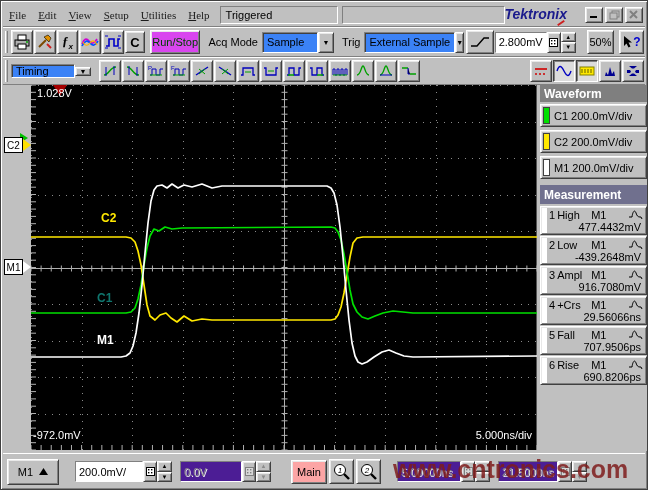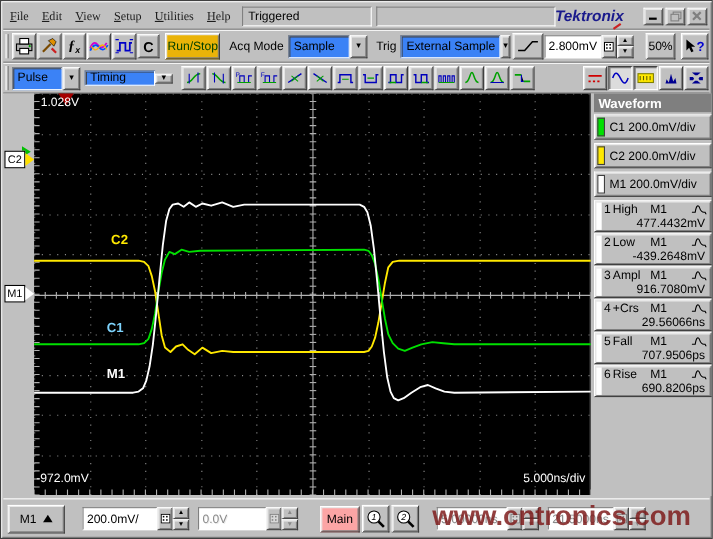--- a/index.html
+++ b/index.html
@@ -21,31 +21,31 @@
   .winbtns{display:flex;gap:2px;margin:0 2px 0 8px;}
   .winbtn{width:18px;height:16px;display:flex;align-items:center;justify-content:center;}
   
   .toolbar{position:absolute;left:2px;right:2px;display:flex;align-items:center;border-bottom:1px solid #808080;box-shadow:0 1px 0 #fff;}
   .tb1{top:27px;height:29px;}
   .tb2{top:57px;height:27px;}
   .grip{width:3px;height:22px;border-left:1px solid #fff;border-right:1px solid #808080;margin:0 3px 0 2px;}
   .tbtn{width:24px;height:24px;display:flex;align-items:center;justify-content:center;margin-right:1px;}
   .tbtn.small{width:22px;height:22px;}
   .pressed{background:#dcdcdc;border-color:#404040 #fff #fff #404040;box-shadow:inset 1px 1px 0 #808080;}
-  .runstop{width:56px;height:24px;margin:0 4px;background:#eab308;display:flex;align-items:center;justify-content:center;font-size:11px;color:#063;font-weight:normal;color:#004000;}
+  .runstop{width:56px;height:24px;margin:0 4px;background:#d946ef;display:flex;align-items:center;justify-content:center;font-size:11px;color:#063;font-weight:normal;color:#004000;}
   .lbl{margin:0 4px;white-space:nowrap;}
   .dd{display:flex;height:21px;margin-right:4px;}
   .dd .txt{background:#3b82f6;border:1px solid;border-color:#808080 #fff #fff #808080;box-shadow:inset 1px 1px 0 #404040;display:flex;align-items:center;padding:0 4px;white-space:nowrap;}
   .dd .arrow{width:16px;display:flex;align-items:center;justify-content:center;font-size:7px;}
   .spin{display:flex;height:21px;margin-right:4px;}
   .spin .txt{display:flex;align-items:center;padding:0 3px;white-space:nowrap;background:#fff;border:1px solid;border-color:#808080 #fff #fff #808080;}
   .spin .keypad{width:14px;display:flex;align-items:center;justify-content:center;}
   .spin .updown{display:flex;flex-direction:column;width:15px;}
   .spin .updown span{flex:1;display:flex;align-items:center;justify-content:center;font-size:6px;line-height:1;}
-  .dis .txt{color:#8a8a8a;background:#ffffff;text-shadow:1px 1px 0 #eee;}
+  .dis .txt{color:#8a8a8a;background:#4c1d95;text-shadow:1px 1px 0 #eee;}
   .dis .updown span{color:#8a8a8a;}
   
   .main{position:absolute;left:2px;top:84px;width:644px;height:366px;background:#c0c0c0;}
   .plot{position:absolute;left:28px;top:0;width:506px;height:365px;background:#000;border-right:1px solid #555;}
   .plot svg{position:absolute;left:0;top:0;}
   .plot-label{position:absolute;color:#fff;font-size:11px;}
   .trace-label{position:absolute;font-weight:bold;font-size:12px;}
   .trig-marker{position:absolute;left:22px;top:0;width:0;height:0;border-left:7px solid transparent;border-right:7px solid transparent;border-top:11px solid #a50000;}
   .chmark{position:absolute;left:1px;width:27px;height:20px;}
   .mk-box{position:absolute;left:0;top:2px;width:19px;height:16px;background:#fff;border:1px solid #000;font-size:10px;display:flex;align-items:center;justify-content:center;z-index:2;}
@@ -189,24 +189,20 @@
     <span class="tbtn raised" style="width:28px;">
       <svg width="10" height="14">
           <path d="M2 1 l0 10 l2.5 -2.5 l2 4 l2 -1 l-2 -4 l3.5 0 z" fill="#000"></path>
         </svg>
         <span class="helpq">?</span>
       </span>
   </div>
 
   <div class="toolbar tb2">
     <span class="grip"></span>
-    <span class="dd" style="width:62px;">
-      <span class="txt" style="flex:1">Pulse</span>
-      <span class="arrow raised">▼</span>
-      </span>
     <span class="dd" style="width:80px;align-items:center;">
       <span class="txt" style="flex:1">Timing</span>
       <span class="arrow raised">▼</span>
       </span>
     <span class="gap4"></span>
     <span class="tbtn small raised">
         <svg width="16" height="12">
           <path d="M2 10 C7 10 8 2 14 2" stroke="#00a000" fill="none" stroke-width="1.4"></path>
           <path d="M4 2v9M12 1v9" stroke="#0000bb" stroke-width="1"></path>
         </svg>
@@ -564,39 +560,40 @@
           <line x1="0" y1="365" x2="5" y2="365" stroke="#b0b0b0"></line>
           <polyline points="0,152 95,152 100,153 104,157 107,166 110,180 113,200 116,220 119,231 124,235 129,230 135,228 140,233 146,237 153,231 161,236 171,234 181,235 300,235 304,234 307,230 310,222 313,208 316,190 319,172 322,158 326,153 332,152 506,152" fill="none" stroke="#ffe800" stroke-width="1.7" stroke-linejoin="round" stroke-linecap="round"></polyline>
           <polyline points="0,228 95,228 100,227 104,223 107,214 110,200 113,180 116,163 119,151 123,144 128,146 134,142 141,144 151,143 300,142 304,143 307,147 310,155 313,169 316,187 319,205 322,219 326,227 331,232 337,234 344,231 352,228 362,226 372,227 382,228 506,228" fill="none" stroke="#00e000" stroke-width="1.7" stroke-linejoin="round" stroke-linecap="round"></polyline>
           <polyline points="0,272 90,272 95,271 99,268 102,261 105,248 108,228 111,200 114,168 117,138 120,116 123,105 126,101 131,100 136,103 141,99 147,103 153,100 161,102 171,99 181,103 191,101 296,101 300,103 303,108 306,120 309,142 312,172 315,205 318,235 321,258 324,271 327,277 331,279 336,277 343,272 351,267 358,265 365,268 373,271 382,272 506,271" fill="none" stroke="#ffffff" stroke-width="1.7" stroke-linejoin="round" stroke-linecap="round"></polyline>
         </svg>
       <span class="trig-marker"></span>
       <span class="plot-label" style="left:6px;top:2px">1.028V</span>
       <span class="plot-label" style="left:2px;top:344px">-972.0mV</span>
       <span class="plot-label" style="right:4px;top:344px">5.000ns/div</span>
       <span class="trace-label" style="left: 70px; top: 126px; color: rgb(255, 232, 0);">C2</span>
-      <span class="trace-label" style="left: 66px; top: 206px; color: #7dd3fc;">C1</span>
+      <span class="trace-label" style="left: 66px; top: 206px; color: #0f766e;">C1</span>
       <span class="trace-label" style="left: 66px; top: 248px; color: rgb(255, 255, 255);">M1</span>
     </div>
 
     <div class="rpanel">
       <div class="phead ph-wave">Waveform</div>
       <div class="chbtn raised">
         <span class="chip" style="background: rgb(0, 224, 0);"></span>
         <span>C1 200.0mV/div</span>
         </div>
       <div class="chbtn raised">
         <span class="chip" style="background: rgb(255, 232, 0);"></span>
         <span>C2 200.0mV/div</span>
         </div>
       <div class="chbtn raised">
         <span class="chip" style="background: rgb(255, 255, 255);"></span>
         <span>M1 200.0mV/div</span>
         </div>
 
+      <div class="phead ph-meas">Measurement</div>
 
       <div class="mitem raised">
         <span class="mstrip"></span>
         <div class="mline1">
             <span class="mnum">1</span>
             <span class="mname">High</span>
             <span class="msrc">M1</span>
             <span class="micon"><svg width="15" height="11">
                 <path d="M1 9h3c1-7 3-7 4-4c1 3 2 4 4 4h1l1 2" stroke="#000" fill="none"></path>
               </svg></span>

